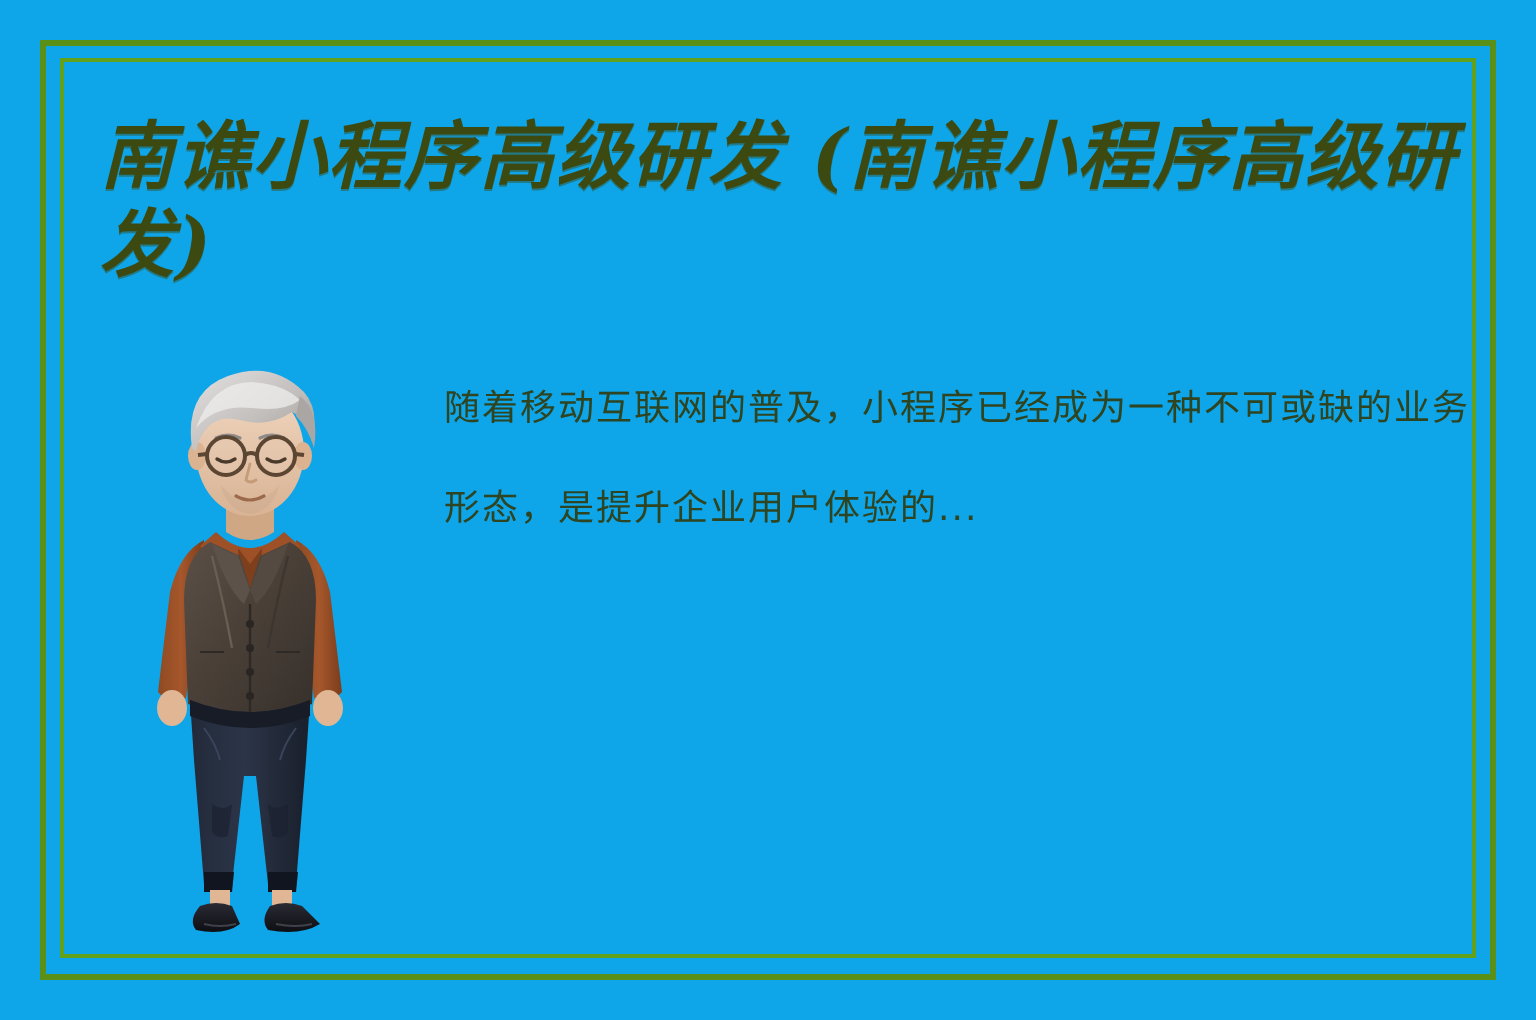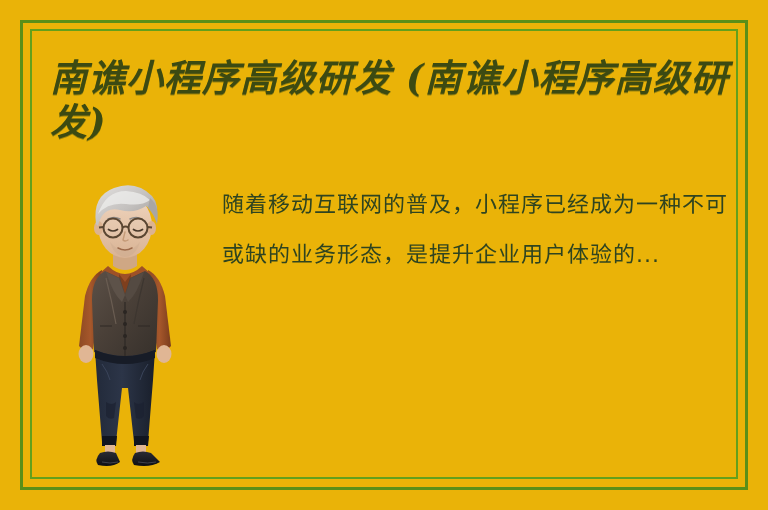--- a/index.html
+++ b/index.html
@@ -11,21 +11,21 @@
     width: 768px;
     height: 510px;
     overflow: hidden;
     font-family: "DejaVu Sans", "Liberation Sans", sans-serif;
   }
 
   .poster {
     position: relative;
     width: 768px;
     height: 510px;
-    background: #eab308;
+    background: #0ea5e9;
     box-sizing: border-box;
     overflow: hidden;
   }
 
   
   .frame-outer {
     position: absolute;
     left: 20px;
     top: 20px;
     width: 728px;
@@ -81,21 +81,21 @@
     height: 300px;
   }
 
   .desc {
     position: absolute;
     left: 172px;
     top: 8px;
     width: 520px;
     margin: 0;
     font-family: "DejaVu Sans", "Liberation Sans", sans-serif;
-    font-size: 22px;
+    font-size: 18px;
     line-height: 50px;
     color: #2f4420;
     letter-spacing: 1px;
     word-break: break-all;
   }
 
   
   .figure svg { display: block; width: 100%; height: 100%; }
 </style>
 </head>

